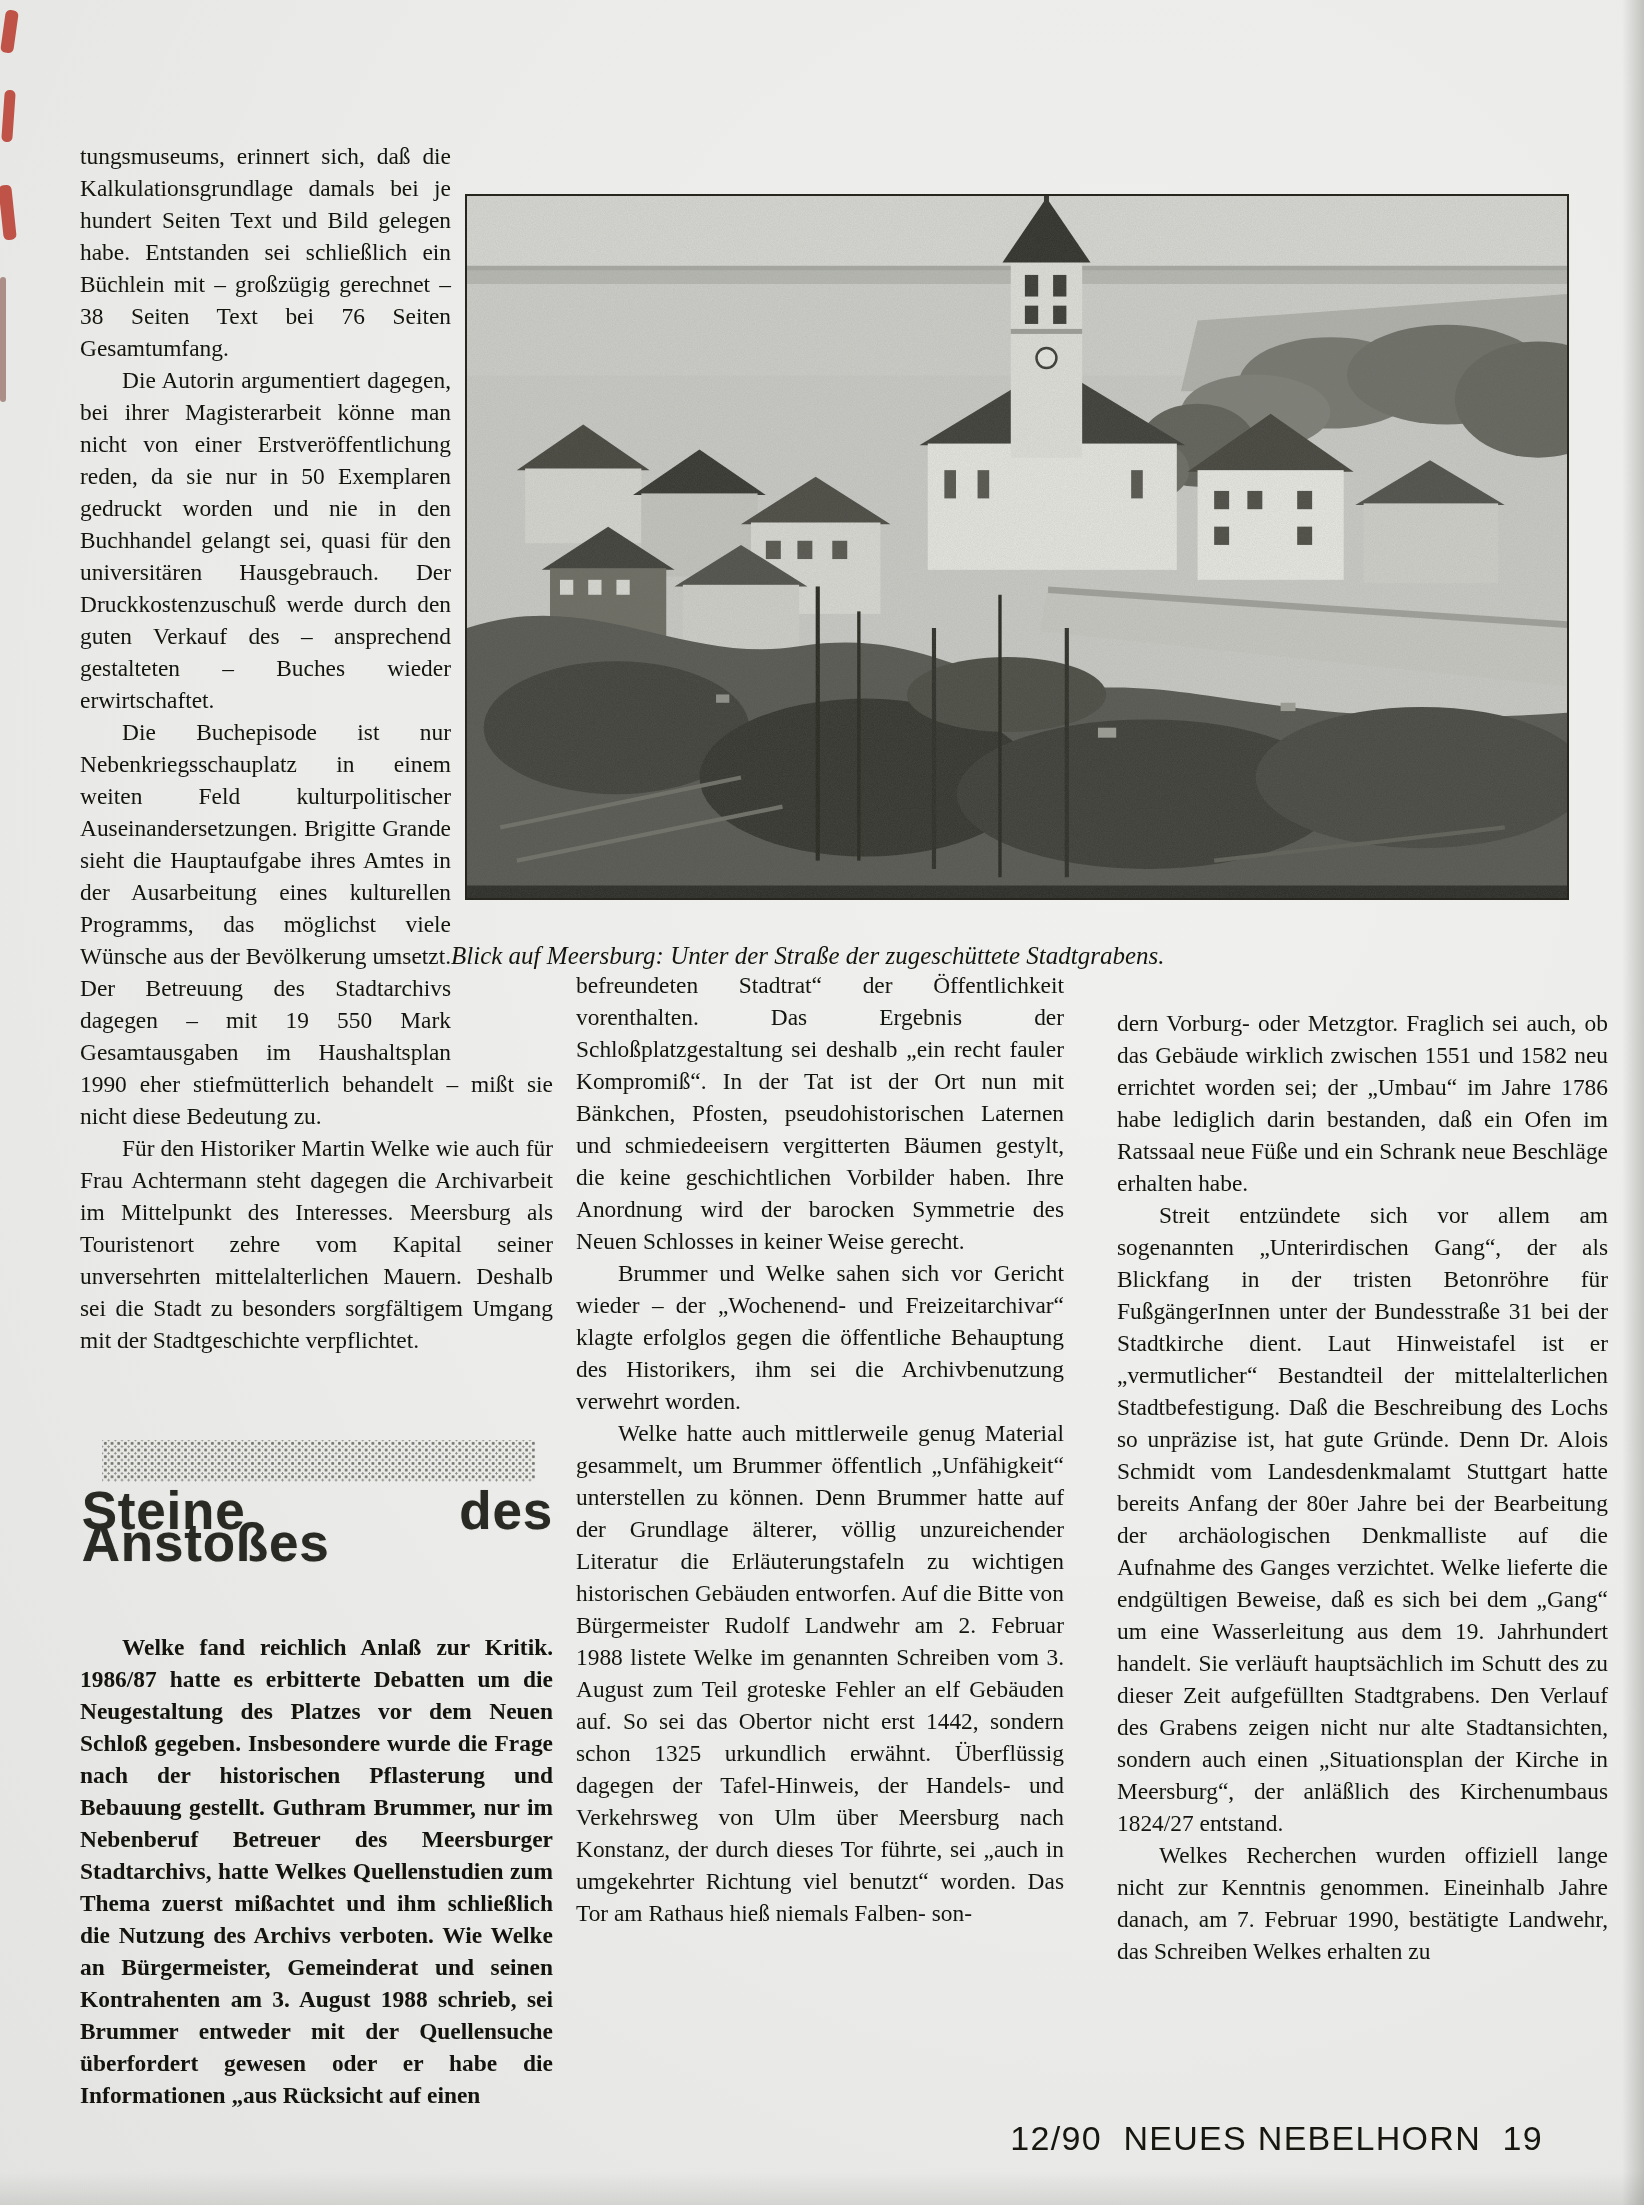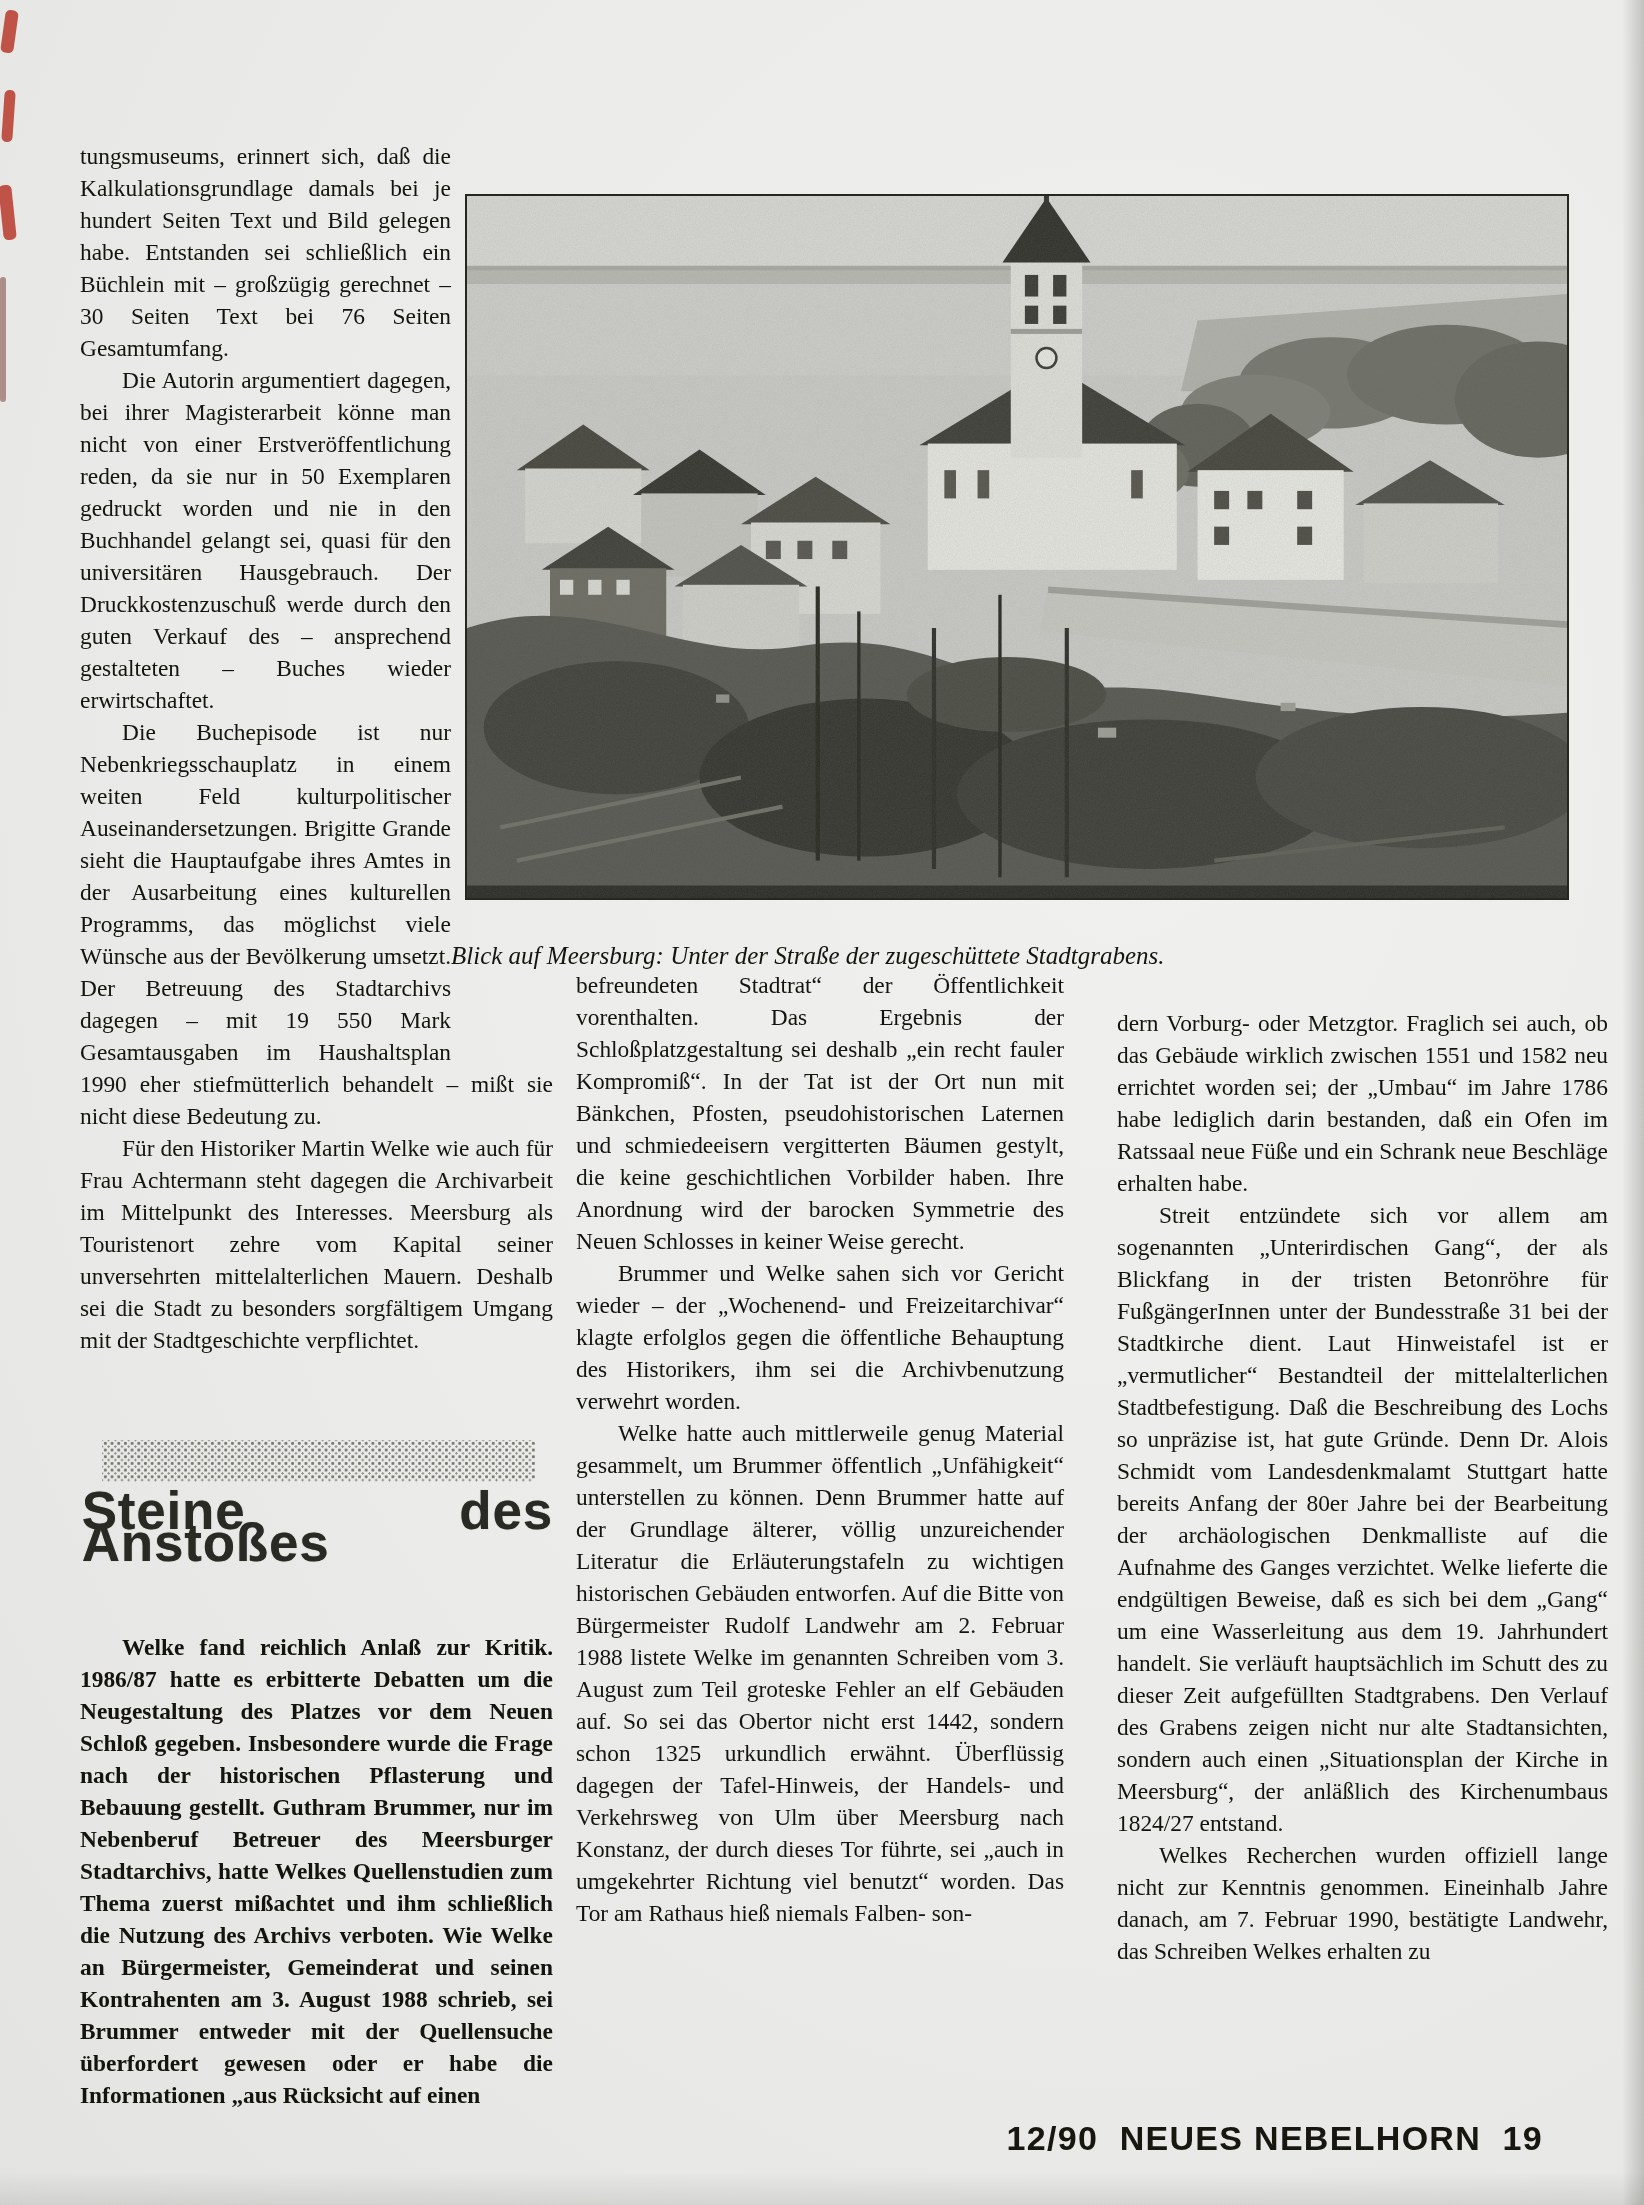--- a/index.html
+++ b/index.html
@@ -64,21 +64,21 @@
     margin:13.4px 0 0 1.7px;
     font-family:"Liberation Sans", sans-serif;
     font-weight:bold;font-size:53px;letter-spacing:0.8px;
     color:#2a2a25;text-shadow:0 0 0.8px rgba(40,40,35,.45);
   }
   .after-head{margin-top:72px !important;font-weight:bold;}
 
   .footer{
     position:absolute;left:868px;top:2119px;width:675px;
     text-align:right;font-family:"Liberation Sans", sans-serif;
-    font-weight:bold;font-size:34px;letter-spacing:1.3px;
+    font-weight:normal;font-size:34px;letter-spacing:1.3px;
     color:#17160f;white-space:pre;
   }
 </style>
 </head>
 <body>
 
 <div class="page">
 
   <div class="redmark rm1"></div>
   <div class="redmark rm2"></div>
@@ -180,21 +180,21 @@
       <rect x="0" y="830" width="1325" height="15" fill="#2a2a26"></rect>
 
       <rect x="0" y="0" width="1325" height="845" filter="url(#grain)"></rect>
     </svg>
   </div>
 
   <p class="caption">Blick auf Meersburg: Unter der Straße der zugeschüttete Stadtgrabens.</p>
 
   <div class="col col1">
     <div class="photo-spacer"></div>
-    <p>tungsmuseums, erinnert sich, daß die Kalkulationsgrundlage damals bei je hundert Seiten Text und Bild gelegen habe. Entstanden sei schließlich ein Büchlein mit – großzügig gerechnet – 30 Seiten Text bei 76 Seiten Gesamtumfang.</p>
+    <p>tungsmuseums, erinnert sich, daß die Kalkulationsgrundlage damals bei je hundert Seiten Text und Bild gelegen habe. Entstanden sei schließlich ein Büchlein mit – großzügig gerechnet – 38 Seiten Text bei 76 Seiten Gesamtumfang.</p>
     <p class="indent">Die Autorin argumentiert dagegen, bei ihrer Magisterarbeit könne man nicht von einer Erstveröffentlichung reden, da sie nur in 50 Exemplaren gedruckt worden und nie in den Buchhandel gelangt sei, quasi für den universitären Hausgebrauch. Der Druckkostenzuschuß werde durch den guten Verkauf des – ansprechend gestalteten – Buches wieder erwirtschaftet.</p>
     <p class="indent">Die Buchepisode ist nur Nebenkriegsschauplatz in einem weiten Feld kulturpolitischer Auseinandersetzungen. Brigitte Grande sieht die Hauptaufgabe ihres Amtes in der Ausarbeitung eines kulturellen Programms, das möglichst viele Wünsche aus der Bevölkerung umsetzt. Der Betreuung des Stadtarchivs dagegen – mit 19 550 Mark Gesamtausgaben im Haushaltsplan 1990 eher stiefmütterlich behandelt – mißt sie nicht diese Bedeutung zu.</p>
     <p class="indent">Für den Historiker Martin Welke wie auch für Frau Achtermann steht dagegen die Archivarbeit im Mittelpunkt des Interesses. Meersburg als Touristenort zehre vom Kapital seiner unversehrten mittelalterlichen Mauern. Deshalb sei die Stadt zu besonders sorgfältigem Umgang mit der Stadtgeschichte verpflichtet.</p>
 
     <div class="band"></div>
     <h1 class="headline">Steine des Anstoßes</h1>
 
     <p class="indent after-head">Welke fand reichlich Anlaß zur Kritik. 1986/87 hatte es erbitterte Debatten um die Neugestaltung des Platzes vor dem Neuen Schloß gegeben. Insbesondere wurde die Frage nach der historischen Pflasterung und Bebauung gestellt. Guthram Brummer, nur im Nebenberuf Betreuer des Meersburger Stadtarchivs, hatte Welkes Quellenstudien zum Thema zuerst mißachtet und ihm schließlich die Nutzung des Archivs verboten. Wie Welke an Bürgermeister, Gemeinderat und seinen Kontrahenten am 3. August 1988 schrieb, sei Brummer entweder mit der Quellensuche überfordert gewesen oder er habe die Informationen „aus Rücksicht auf einen</p>
   </div>
 

